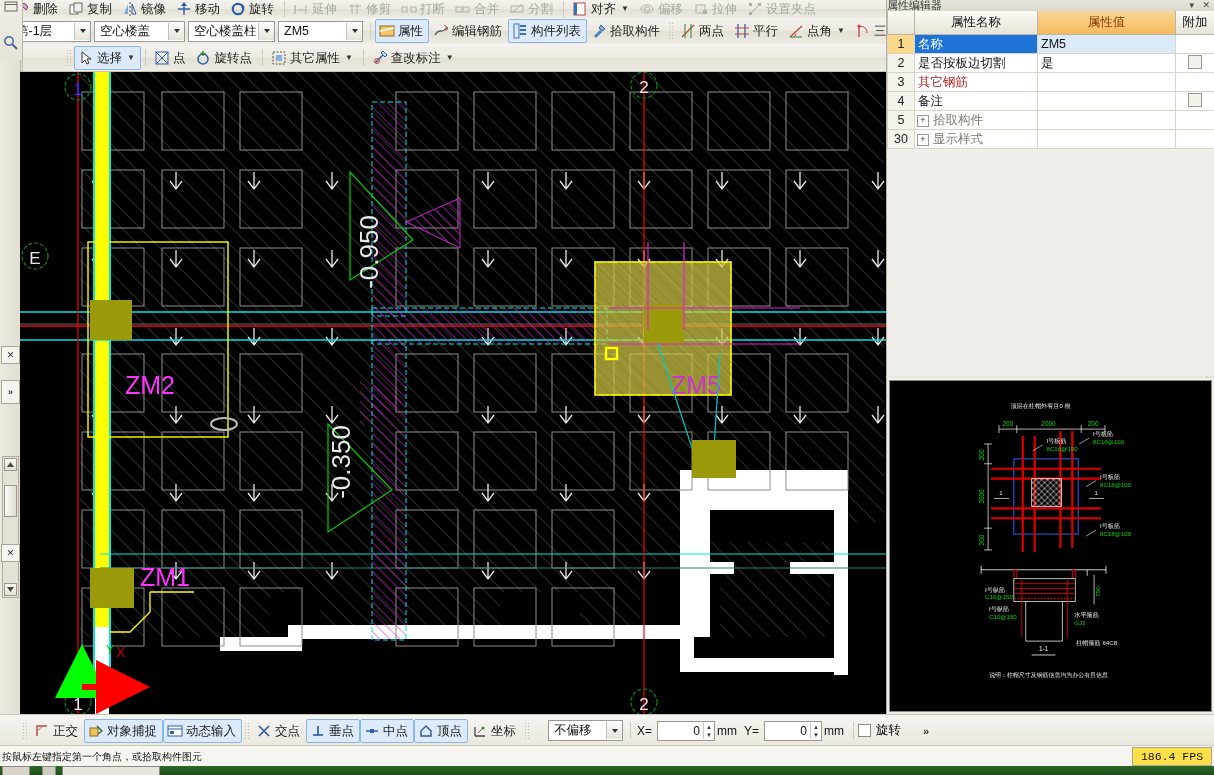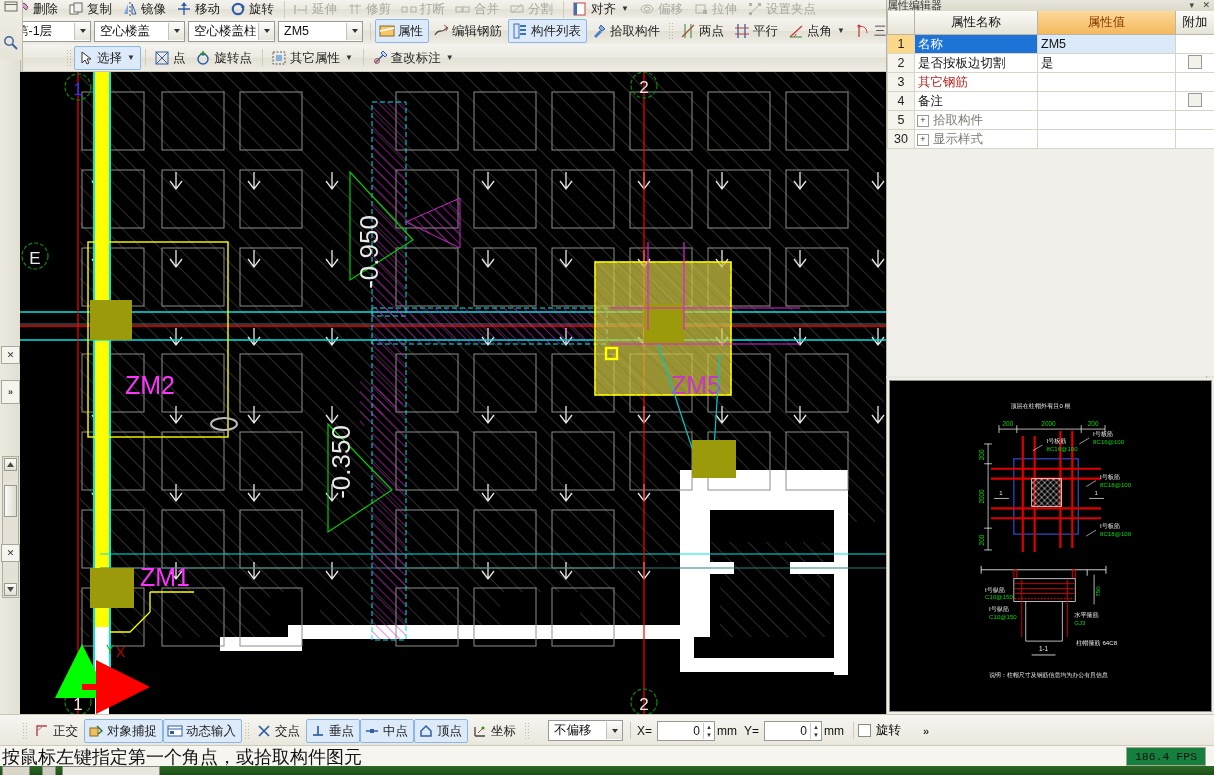--- a/index.html
+++ b/index.html
@@ -100,24 +100,24 @@
 
   
   #rightstrip{position:absolute;left:1206px;top:60px;width:8px;height:654px;background:#e6e4d8;border-left:1px solid #b9b6a8;}
 
   
   #statusbar{position:absolute;left:0;top:714px;width:1214px;height:31px;
     background:linear-gradient(to bottom,#f6f5f0,#e9e7dd);border-top:1px solid #c9c6b8;
     display:flex;align-items:center;overflow:hidden;}
   #cmdbar{position:absolute;left:0;top:745px;width:1214px;height:21px;
     background:#f6f5f0;border-top:1px solid #cfccbe;display:flex;align-items:center;}
-  #cmdtext{padding-left:2px;font-size:18px;color:#111;flex:1;}
-  #fpsbox{width:78px;height:17px;border:1px solid #a9a69a;background:#15803d;
+  #cmdtext{padding-left:2px;font-size:10px;color:#111;flex:1;}
+  #fpsbox{width:78px;height:17px;border:1px solid #a9a69a;background:#fde047;
     font-family:"Liberation Mono","DejaVu Sans Mono",monospace;font-size:11.5px;
-    display:flex;align-items:center;justify-content:center;margin-right:8px;color:#111;}
+    display:flex;align-items:center;justify-content:center;margin-right:2px;color:#111;}
   #taskbar{position:absolute;left:0;top:766px;width:1214px;height:9px;
     background:linear-gradient(to bottom,#2b6a24,#1d4d17);}
 
   .spin{width:56px;height:18px;border:1px solid #9a9a94;background:#fff;display:inline-flex;align-items:center;}
   .spin .sv{flex:1;text-align:right;padding-right:3px;font-size:12px;color:#111;}
   .spin .sb{width:10px;height:16px;border-left:1px solid #cdcac0;display:flex;flex-direction:column;}
   .spin .sb i{flex:1;display:flex;align-items:center;justify-content:center;font-size:6px;color:#333;font-style:normal;line-height:6px;}
   .miniunit{font-size:12px;color:#111;margin:0 5px 0 2px;}
   .sqchk{width:11px;height:11px;border:1px solid #8d8a80;background:#fff;display:inline-block;margin-right:5px;}
 

